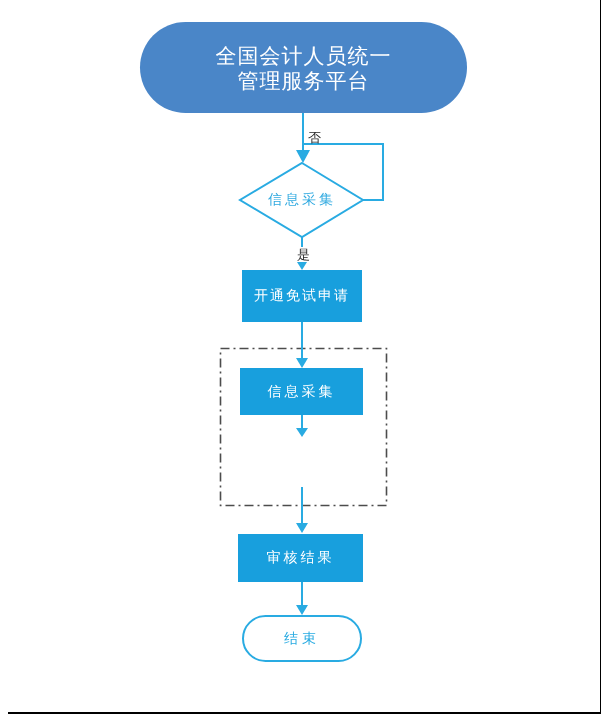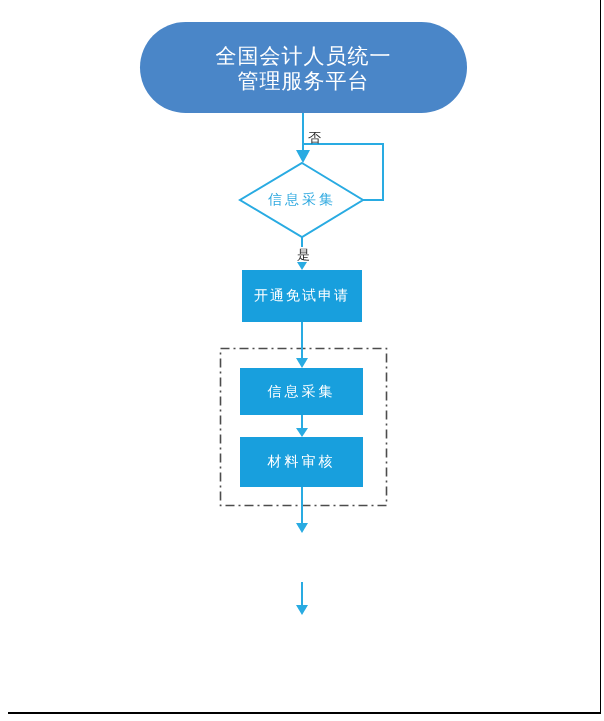--- a/index.html
+++ b/index.html
@@ -141,20 +141,21 @@
   <div class="edge-label edge-label-no">否</div>
 
   <div class="node decision-label">信息采集</div>
 
   <div class="edge-label edge-label-yes">是</div>
 
   <div class="node process process-open">开通免试申请</div>
 
   <div class="node process process-upload">信息采集</div>
 
-  <div class="node process process-review">材料审核</div>
 
+  <div class="node process process-result">审核结果</div>
 
+  <div class="node terminator-end">结束</div>
 
   <div class="page-border-right"></div>
   <div class="page-border-bottom"></div>
 
 </div>
 
 </body></html>

